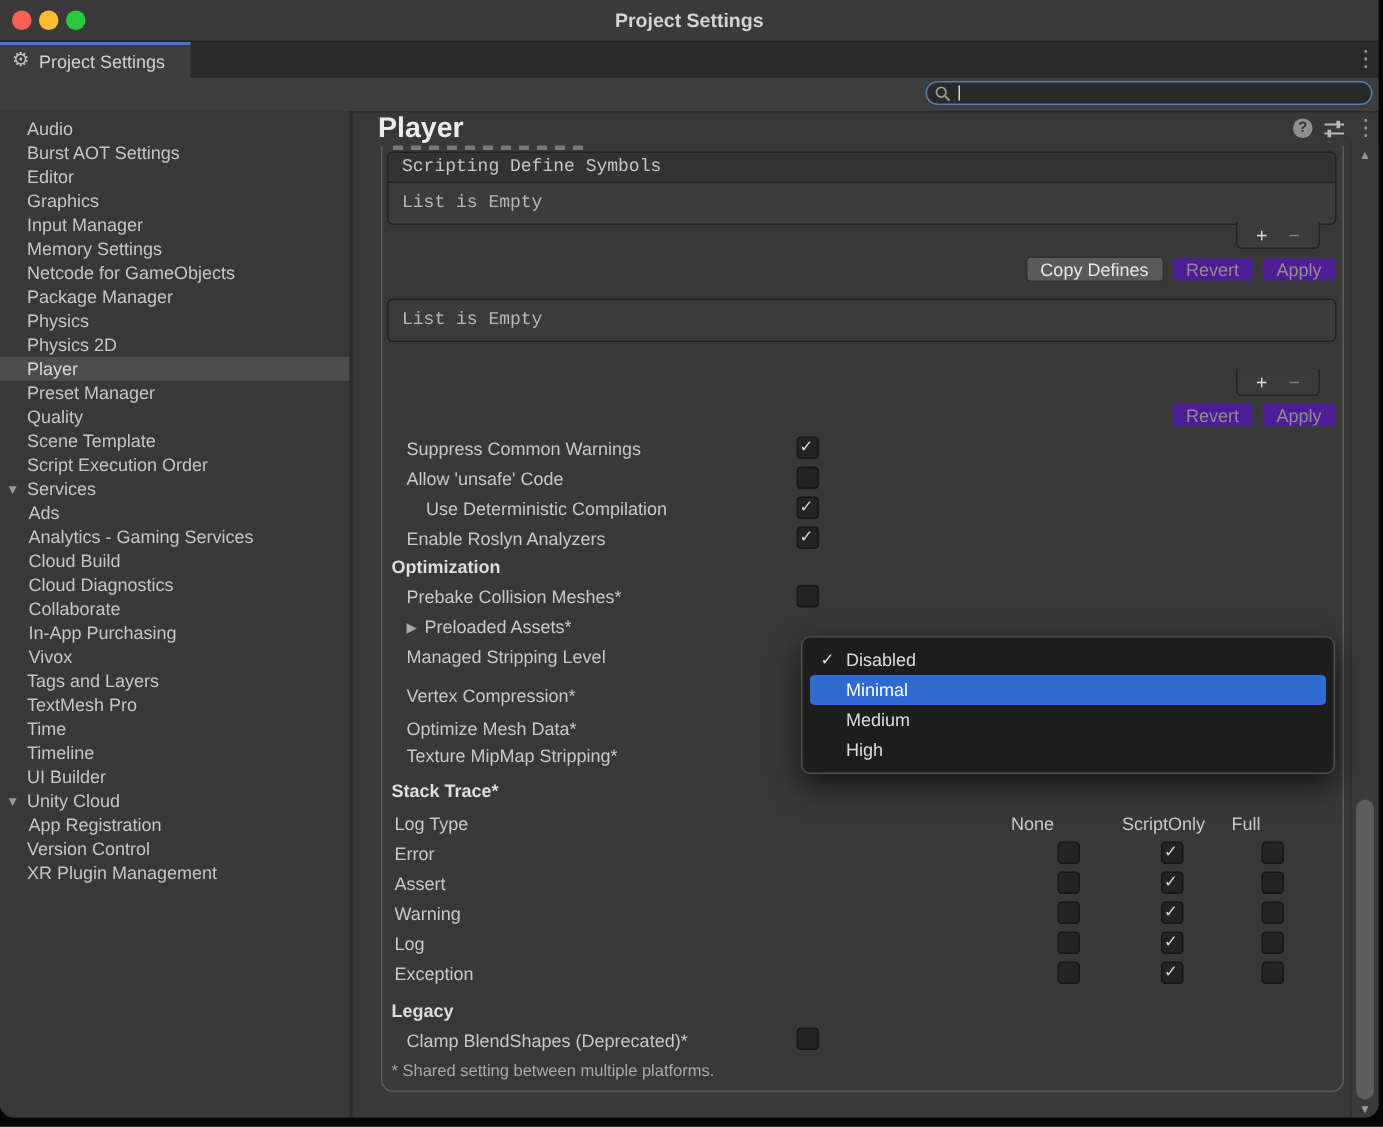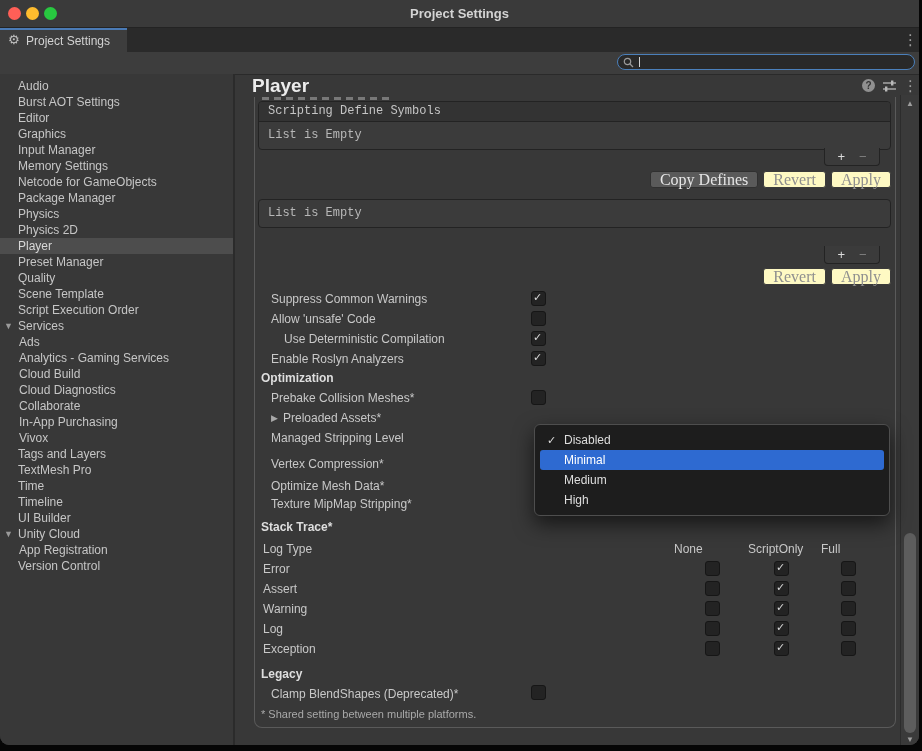--- a/index.html
+++ b/index.html
@@ -44,22 +44,22 @@
           background:repeating-linear-gradient(90deg,#9b9b9b 0 7px,transparent 7px 12px);}
   .listbox{position:absolute;left:258px;width:631px;border:1px solid #232323;border-radius:4px;background:#3b3b3b;font-family:Liberation Mono, monospace;}
   .listbox .lhead{height:19px;line-height:19px;background:#333333;border-bottom:1px solid #232323;
                   border-radius:4px 4px 0 0;padding-left:9px;font-size:12px;color:#c5c5c5;}
   .listbox .lbody{height:27px;line-height:27px;border-radius:0 0 4px 4px;padding-left:9px;font-size:12px;color:#b8b8b8;}
   .pm{position:absolute;left:824px;width:54px;height:17px;background:#3b3b3b;border:1px solid #232323;border-top:none;
       border-radius:0 0 4px 4px;display:flex;align-items:center;justify-content:center;gap:14px;font-size:13px;}
   .pm .plus{color:#dcdcdc;} .pm .minus{color:#808080;}
   .btnrow{position:absolute;left:258px;width:633px;height:18px;display:flex;justify-content:flex-end;gap:5px;}
   .btn{height:17px;line-height:16px;padding:0 9px;border-radius:3px;background:#5a5a5a;color:#e6e6e6;
-       font-size:16px;border:1px solid #303030;box-sizing:border-box;font-family:Liberation Serif, serif;}
-  .btn.dis{background:#fef9c3;color:#8f8f8f;border-color:#3a3a3a;text-align:center;}
+       font-size:12px;border:1px solid #303030;box-sizing:border-box;}
+  .btn.dis{background:#4c1d95;color:#8f8f8f;border-color:#3a3a3a;text-align:center;}
   .lbl{position:absolute;font-size:12px;color:#c8c8c8;white-space:nowrap;}
   .shdr{position:absolute;font-size:12px;font-weight:bold;color:#dedede;white-space:nowrap;}
   .cb{position:absolute;width:13px;height:13px;background:#232323;border:1px solid #161616;border-radius:3px;}
   .cb.on::after{content:"✓";position:absolute;left:1px;top:-1px;font-size:11px;color:#d8d8d8;}
   .foldarrow{position:absolute;font-size:9px;color:#a8a8a8;}
   .footnote{position:absolute;font-size:11px;color:#a9a9a9;}
   
   .menu{position:absolute;left:534px;top:424px;width:356px;background:#1d1d1d;border:1px solid #4e4e4e;
         border-radius:6px;box-shadow:0 8px 20px rgba(0,0,0,.6);padding:5px 5px;box-sizing:border-box;z-index:50;}
   .mitem{position:relative;height:20px;line-height:20px;font-size:12px;color:#dedede;padding-left:24px;border-radius:3px;}
@@ -126,20 +126,21 @@
     <div class="srow l1"><span>In-App Purchasing</span></div>
     <div class="srow l1"><span>Vivox</span></div>
     <div class="srow l0"><span>Tags and Layers</span></div>
     <div class="srow l0"><span>TextMesh Pro</span></div>
     <div class="srow l0"><span>Time</span></div>
     <div class="srow l0"><span>Timeline</span></div>
     <div class="srow l0"><span>UI Builder</span></div>
     <div class="srow l0"><span class="fold">▼</span><span>Unity Cloud</span></div>
     <div class="srow l1"><span>App Registration</span></div>
     <div class="srow l0"><span>Version Control</span></div>
+    <div class="srow l0"><span>XR Plugin Management</span></div>
   </div>
   <div class="vdivider"></div>
 
   <div class="ptitle">Player</div>
   <div class="helpicon">?</div>
   <svg class="abs" style="left:882px;top:79px;" width="15" height="14">
     <line x1="1" y1="4" x2="14" y2="4" stroke="#b8b8b8" stroke-width="1.3"></line>
     <line x1="1" y1="10" x2="14" y2="10" stroke="#b8b8b8" stroke-width="1.3"></line>
     <rect x="9" y="1.5" width="2.4" height="5" fill="#b8b8b8"></rect>
     <rect x="3" y="7.5" width="2.4" height="5" fill="#b8b8b8"></rect>

